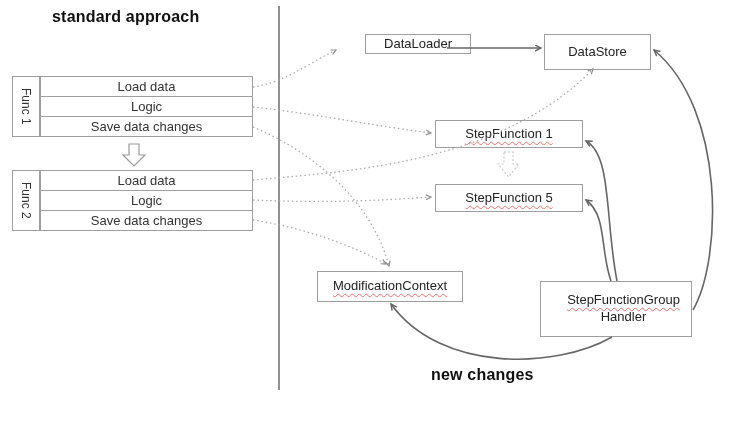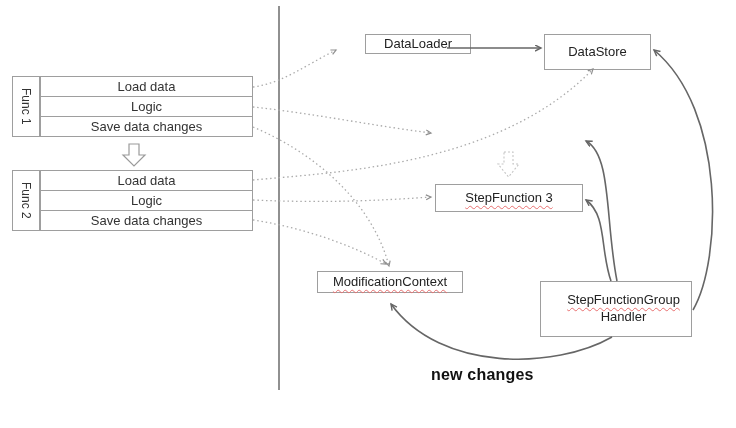--- a/index.html
+++ b/index.html
@@ -46,20 +46,21 @@
   svg.overlay {
     position:absolute; left:0; top:0; width:736px; height:428px;
     pointer-events:none; z-index:10;
   }
 </style>
 </head>
 <body>
 
 <div class="canvas">
 
+  <div class="title" style="left:52px; top:8px;">standard approach</div>
   <div class="title" style="left:431px; top:366px;">new changes</div>
 
   <div class="divider"></div>
 
   <div class="func-table" style="left:12px; top:76px;">
     <div class="func-label" style="height:61px;">
       <span>Func 1</span>
     </div>
     <div class="func-rows">
       <div class="func-row">Load data</div>
@@ -80,26 +81,29 @@
   </div>
 
   <div class="node" style="left:348px; top:34px; width:106px; height:20px;margin-left:17px;">
     <span>DataLoader</span>
   </div>
 
   <div class="node" style="left:544px; top:34px; width:107px; height:36px;">
     <span>DataStore</span>
   </div>
 
+  <div class="node" style="left:435px; top:120px; width:148px; height:28px;">
+    <span class="misspell">StepFunction 1</span>
+  </div>
 
   <div class="node" style="left:435px; top:184px; width:148px; height:28px;">
-    <span class="misspell">StepFunction 3</span>
+    <span class="misspell">StepFunction 5</span>
   </div>
 
-  <div class="node" style="left:317px; top:271px; width:146px; height:22px;">
+  <div class="node" style="left:317px; top:271px; width:146px; height:31px;">
     <span class="misspell">ModificationContext</span>
   </div>
 
   <div class="node" style="left:540px; top:281px; width:152px; height:56px;padding-left:15px;">
     <span class="misspell">StepFunctionGroup</span>
     <span>Handler</span>
   </div>
 
   <svg class="overlay" viewBox="0 0 736 428">
     <defs>

